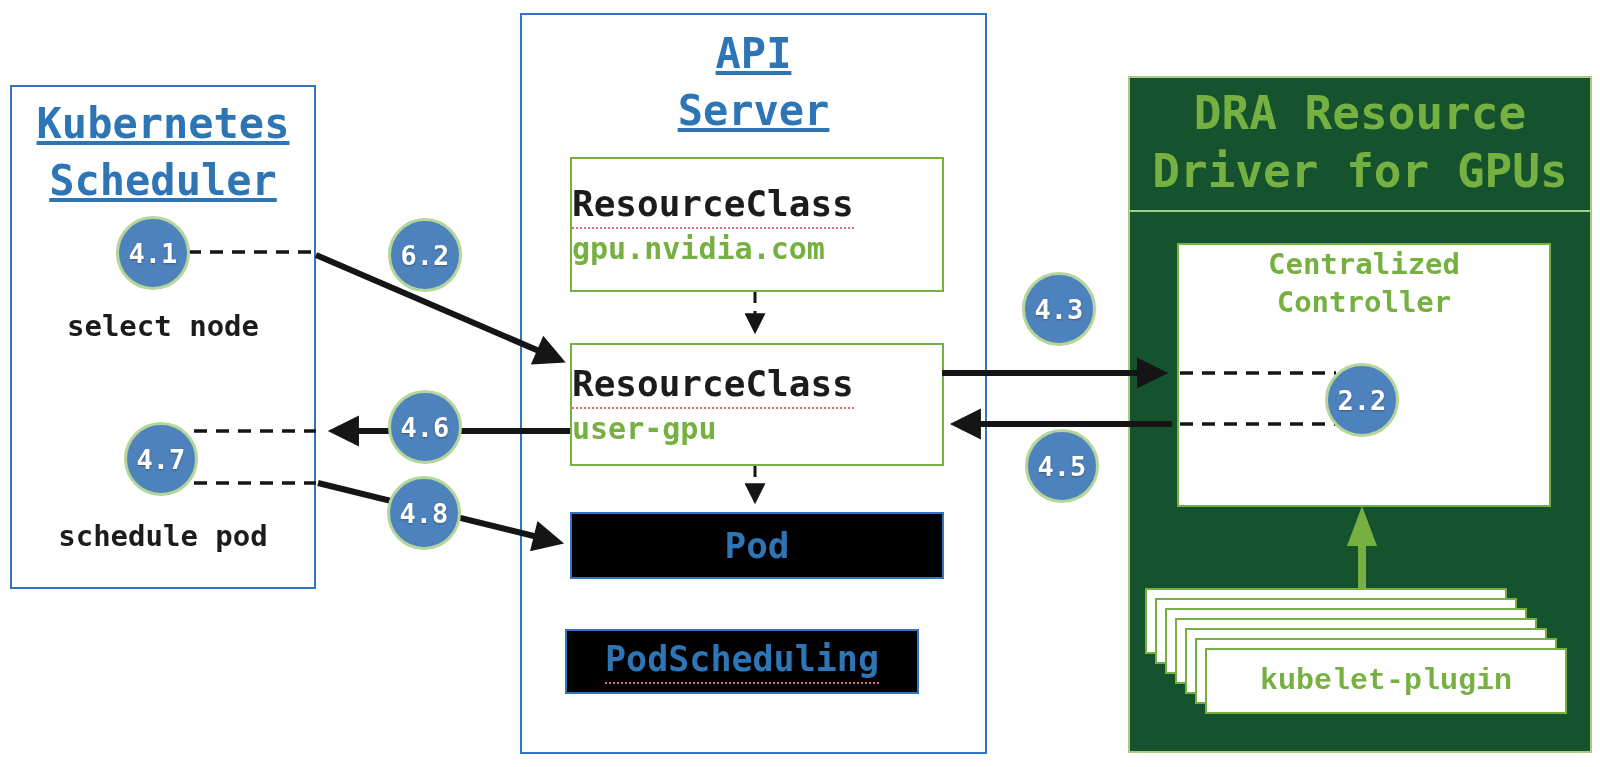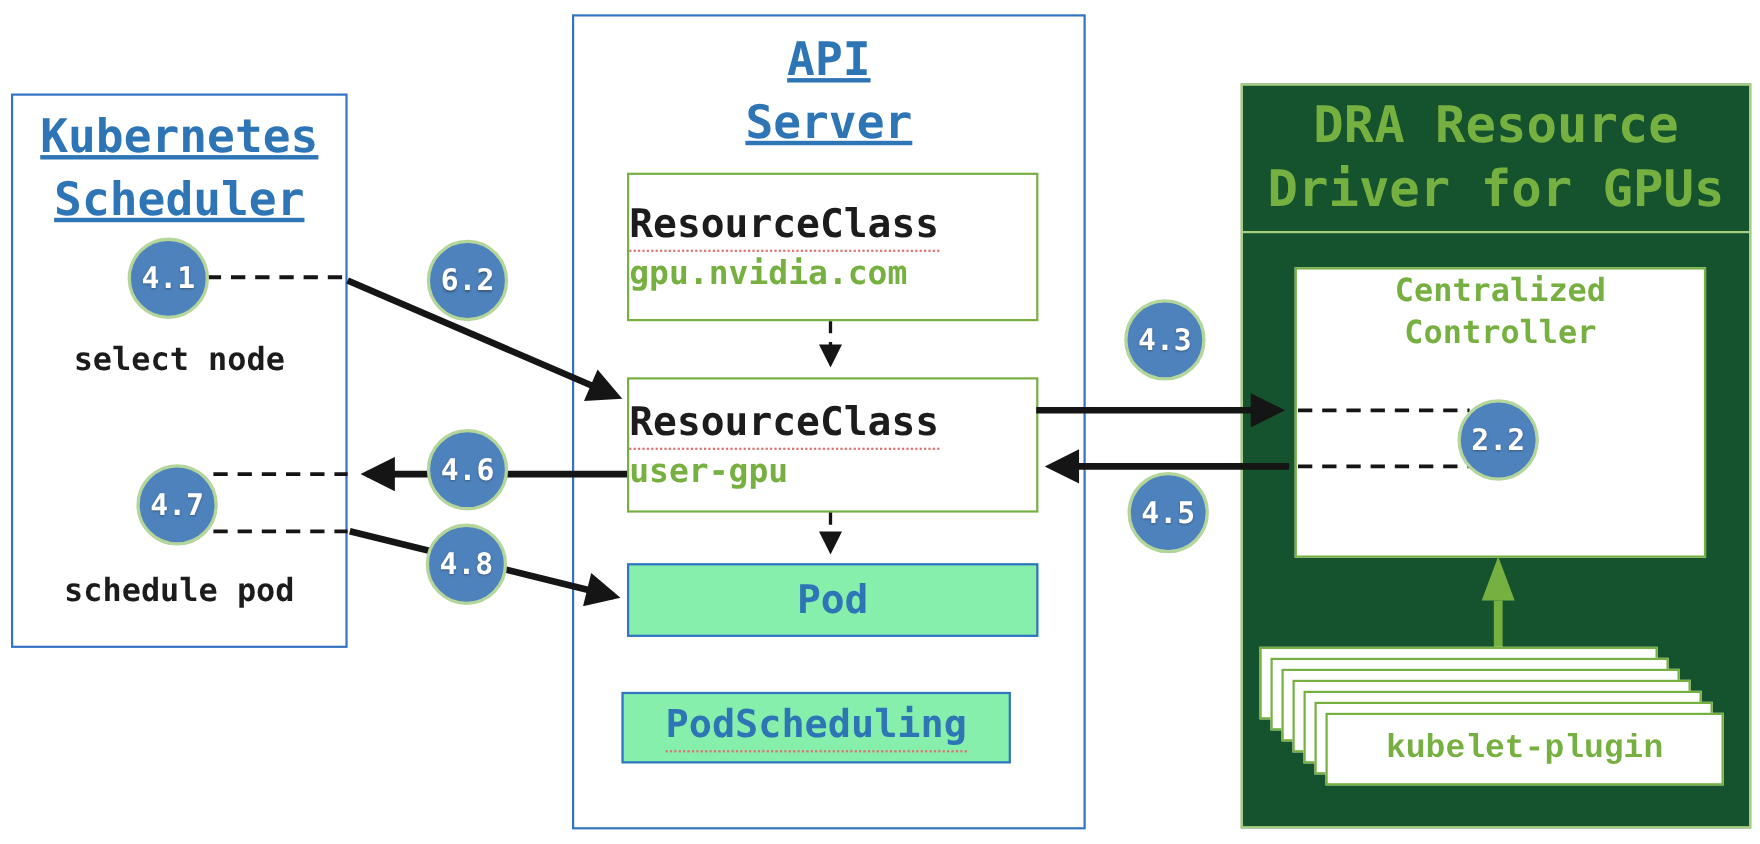--- a/index.html
+++ b/index.html
@@ -10,21 +10,21 @@
   }
   .abs { position:absolute; }
   svg.layer { position:absolute; left:0; top:0; width:1600px; height:767px; pointer-events:none; }
 
   
   .outer-blue  { border:2px solid #3273c4; background:#ffffff; }
   .outer-green { border:2px solid #a8cc80; background:#14532d; }
 
   
   .inner-green { border:2px solid #76b041; background:#ffffff; }
-  .inner-blue  { border:2px solid #3273c4; background:#86efac; }
+  .inner-blue  { border:2px solid #3273c4; background:#000000; }
 
   .blue-t  { color:#2e75b6;text-decoration:underline; }
   .green-t { color:#76b041; }
   .black-t { color:#1c1c1c; }
 
   .t-center { text-align:center; width:100%; }
 
   .sched-title { font-size:42px; line-height:57px; }
   .api-title   { font-size:42px; line-height:57px; }
   .dra-title   { font-size:46px; line-height:58px; }

